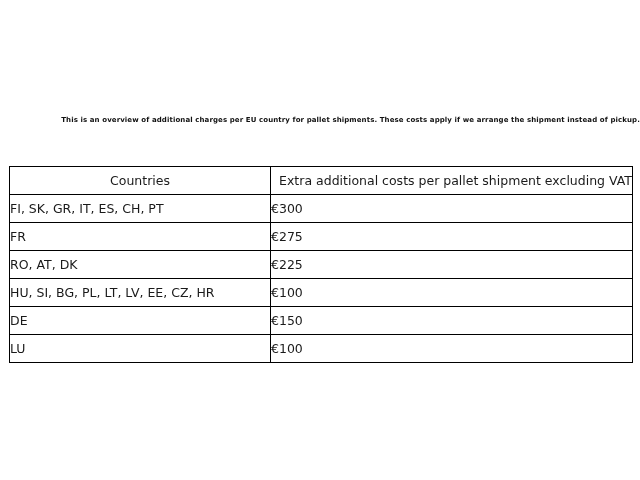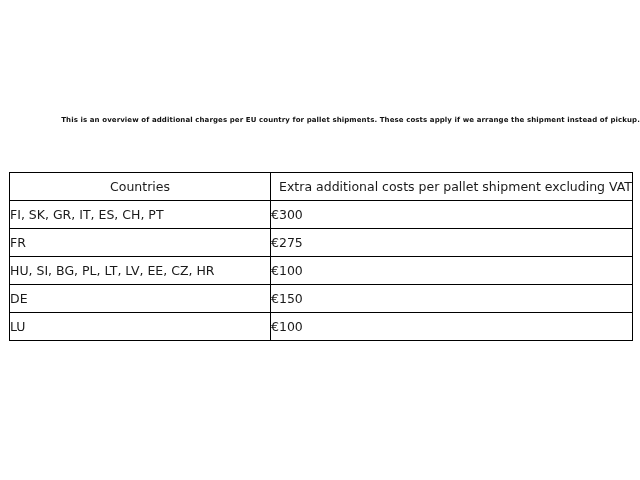--- a/index.html
+++ b/index.html
@@ -24,21 +24,21 @@
     font-size: 7px;
     font-weight: bold;
     color: #111111;
     white-space: nowrap;
     letter-spacing: 0.1px;
     margin-top: 42px;
   }
   table.charges {
     position: absolute;
     left: 9px;
-    top: 172px;
+    top: 166px;
     width: 623px;
     border-collapse: collapse;
     table-layout: fixed;
     padding-left: 42px;
   }
   table.charges col.c1 { width: 261px; }
   table.charges col.c2 { width: 362px; }
   table.charges th,
   table.charges td {
     border: 1px solid #000000;
@@ -78,20 +78,24 @@
     <tbody id="table-body">
         <tr>
           <td class="cell-countries">FI, SK, GR, IT, ES, CH, PT</td>
           <td class="cell-cost">€300</td>
         </tr>
         <tr>
           <td class="cell-countries">FR</td>
           <td class="cell-cost">€275</td>
         </tr>
         <tr>
+          <td class="cell-countries">RO, AT, DK</td>
+          <td class="cell-cost">€225</td>
+        </tr>
+        <tr>
           <td class="cell-countries">HU, SI, BG, PL, LT, LV, EE, CZ, HR</td>
           <td class="cell-cost">€100</td>
         </tr>
         <tr>
           <td class="cell-countries">DE</td>
           <td class="cell-cost">€150</td>
         </tr>
         <tr>
           <td class="cell-countries">LU</td>
           <td class="cell-cost">€100</td>

